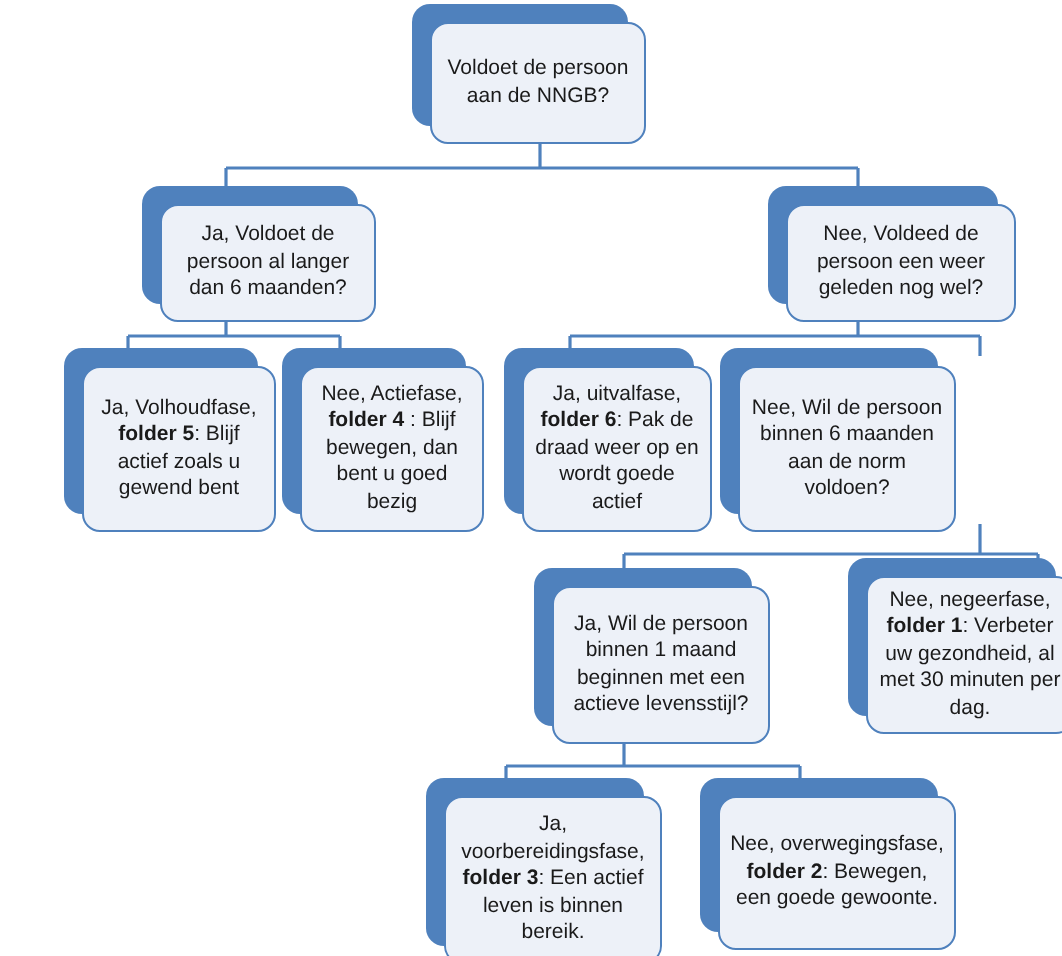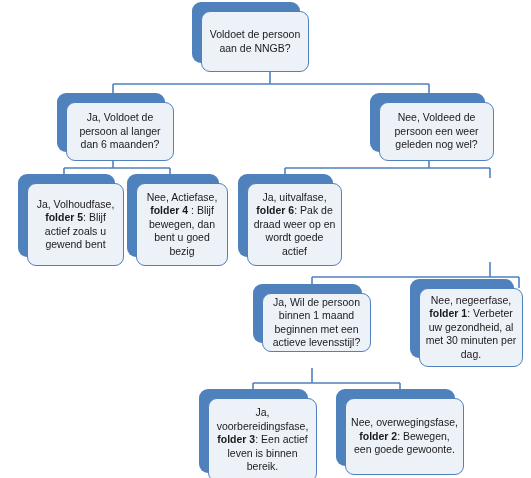--- a/index.html
+++ b/index.html
@@ -25,20 +25,21 @@
     position: absolute;
     left: 0; top: 0;
     width: 531px;
     height: 478px;
     pointer-events: none;
   }
   
   .node {
     position: absolute;
     box-sizing: border-box;
+    margin-left: 14px;
   }
   .node .plate {
     position: absolute;
     left: 0;
     top: 0;
     width: calc(100% - 9px);
     height: calc(100% - 9px);
     background: #4F81BD;
     border-radius: 9px;
   }
@@ -152,22 +153,30 @@
 
   <div class="node" style="left:238px; top:174px; width:104px; height:92px;">
     <div class="plate"></div>
     <div class="card">
       <div class="label">
         <span>Ja, uitvalfase, </span><b>folder  6</b><span>: Pak de draad weer op en wordt goede actief</span>
       </div>
     </div>
   </div>
 
-
-  <div class="node" style="left:253px; top:284px; width:118px; height:68px;">
+  <div class="node" style="left:346px; top:174px; width:118px; height:92px;">
+    <div class="plate"></div>
+    <div class="card">
+      <div class="label">
+        <span>Nee, Wil de persoon binnen 6 maanden aan de norm voldoen?</span><b></b><span></span>
+      </div>
+    </div>
+  </div>
+
+  <div class="node" style="left:253px; top:284px; width:118px; height:88px;">
     <div class="plate"></div>
     <div class="card">
       <div class="label">
         <span>Ja, Wil de persoon binnen 1 maand beginnen met een actieve levensstijl?</span><b></b><span></span>
       </div>
     </div>
   </div>
 
   <div class="node" style="left:410px; top:279px; width:113px; height:88px;">
     <div class="plate"></div>

